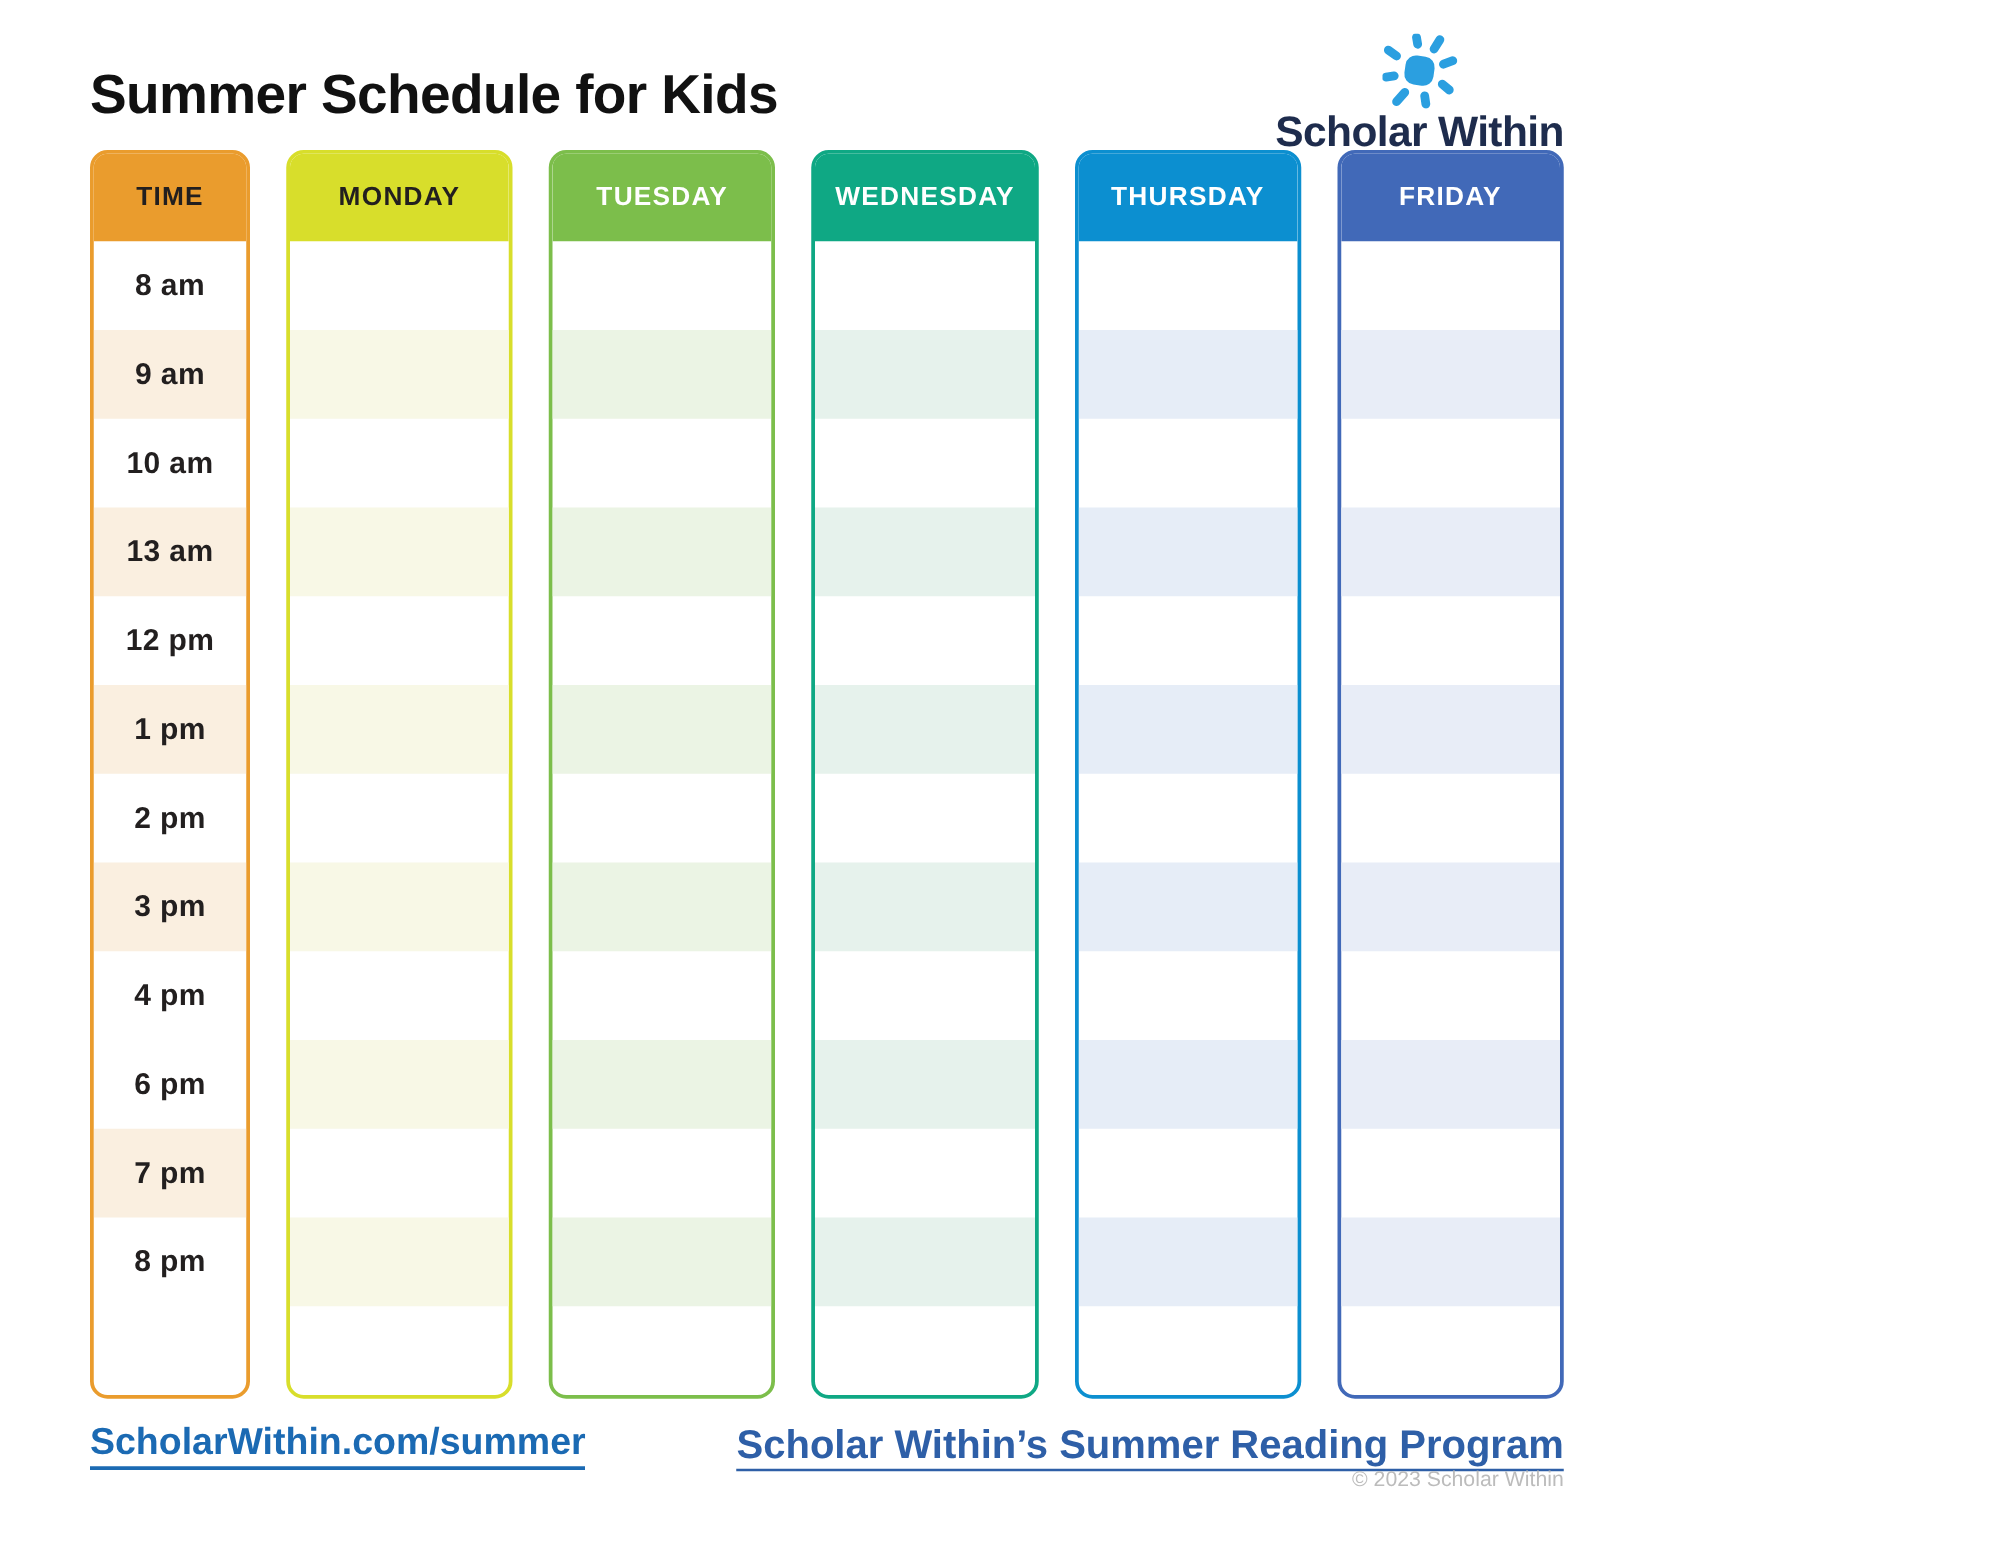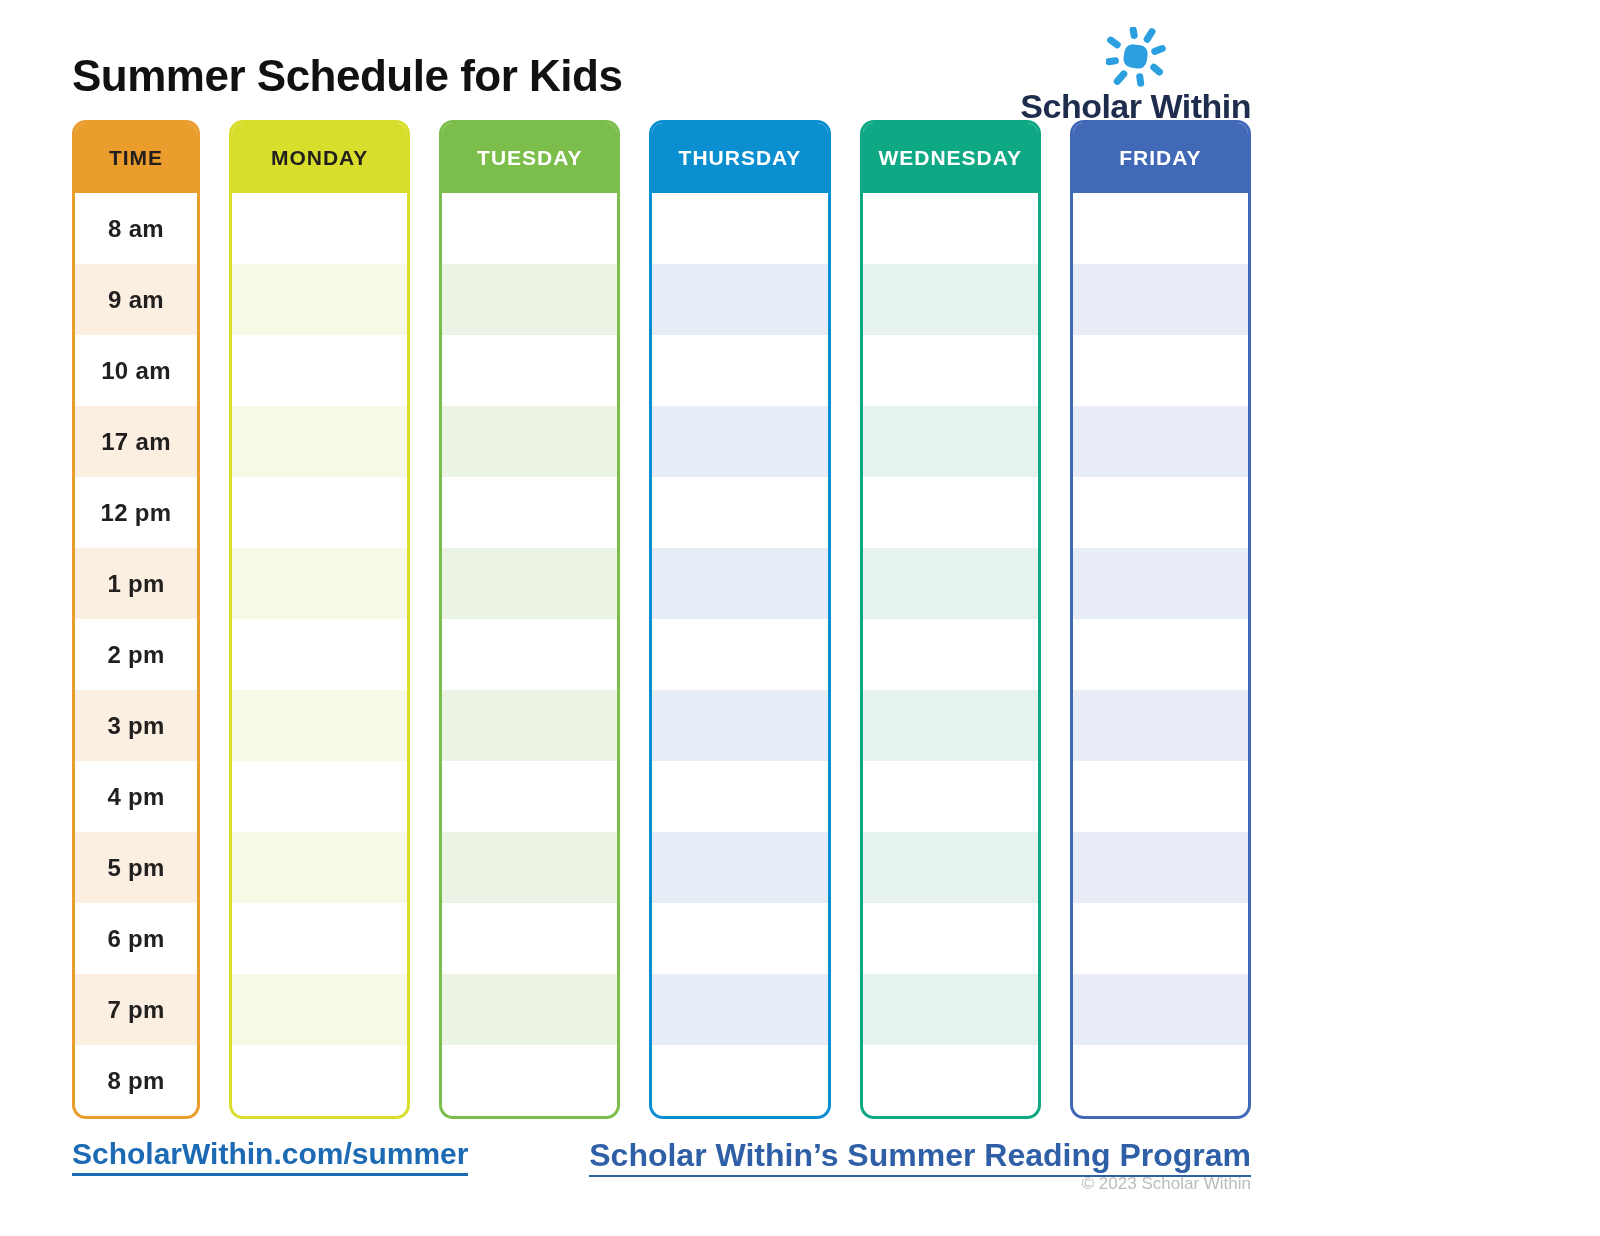--- a/index.html
+++ b/index.html
@@ -78,39 +78,36 @@
         <div class="row">
           <span class="time-label">8 am</span>
         </div>
         <div class="row alt">
           <span class="time-label">9 am</span>
         </div>
         <div class="row">
           <span class="time-label">10 am</span>
         </div>
         <div class="row alt">
-          <span class="time-label">17 am</span>
+          <span class="time-label">13 am</span>
         </div>
         <div class="row">
           <span class="time-label">12 pm</span>
         </div>
         <div class="row alt">
           <span class="time-label">1 pm</span>
         </div>
         <div class="row">
           <span class="time-label">2 pm</span>
         </div>
         <div class="row alt">
           <span class="time-label">3 pm</span>
         </div>
         <div class="row">
           <span class="time-label">4 pm</span>
-        </div>
-        <div class="row alt">
-          <span class="time-label">5 pm</span>
         </div>
         <div class="row">
           <span class="time-label">6 pm</span>
         </div>
         <div class="row alt">
           <span class="time-label">7 pm</span>
         </div>
         <div class="row">
           <span class="time-label">8 pm</span>
         </div>
@@ -140,38 +137,38 @@
         <div class="row"></div>
         <div class="row alt"></div>
         <div class="row"></div>
         <div class="row alt"></div>
         <div class="row"></div>
         <div class="row alt"></div>
         <div class="row"></div>
         <div class="row alt"></div>
         <div class="row"></div>
       </div>
+      <div class="col" style="--c: #0fa884; --s: #e6f2ec;">
+        <div class="col-header" style="color: rgb(255, 255, 255);">WEDNESDAY</div>
+        <div class="row"></div>
+        <div class="row alt"></div>
+        <div class="row"></div>
+        <div class="row alt"></div>
+        <div class="row"></div>
+        <div class="row alt"></div>
+        <div class="row"></div>
+        <div class="row alt"></div>
+        <div class="row"></div>
+        <div class="row alt"></div>
+        <div class="row"></div>
+        <div class="row alt"></div>
+        <div class="row"></div>
+      </div>
       <div class="col" style="--c: #0c8fd0; --s: #e6edf7;">
         <div class="col-header" style="color: rgb(255, 255, 255);">THURSDAY</div>
-        <div class="row"></div>
-        <div class="row alt"></div>
-        <div class="row"></div>
-        <div class="row alt"></div>
-        <div class="row"></div>
-        <div class="row alt"></div>
-        <div class="row"></div>
-        <div class="row alt"></div>
-        <div class="row"></div>
-        <div class="row alt"></div>
-        <div class="row"></div>
-        <div class="row alt"></div>
-        <div class="row"></div>
-      </div>
-      <div class="col" style="--c: #0fa884; --s: #e6f2ec;">
-        <div class="col-header" style="color: rgb(255, 255, 255);">WEDNESDAY</div>
         <div class="row"></div>
         <div class="row alt"></div>
         <div class="row"></div>
         <div class="row alt"></div>
         <div class="row"></div>
         <div class="row alt"></div>
         <div class="row"></div>
         <div class="row alt"></div>
         <div class="row"></div>
         <div class="row alt"></div>

